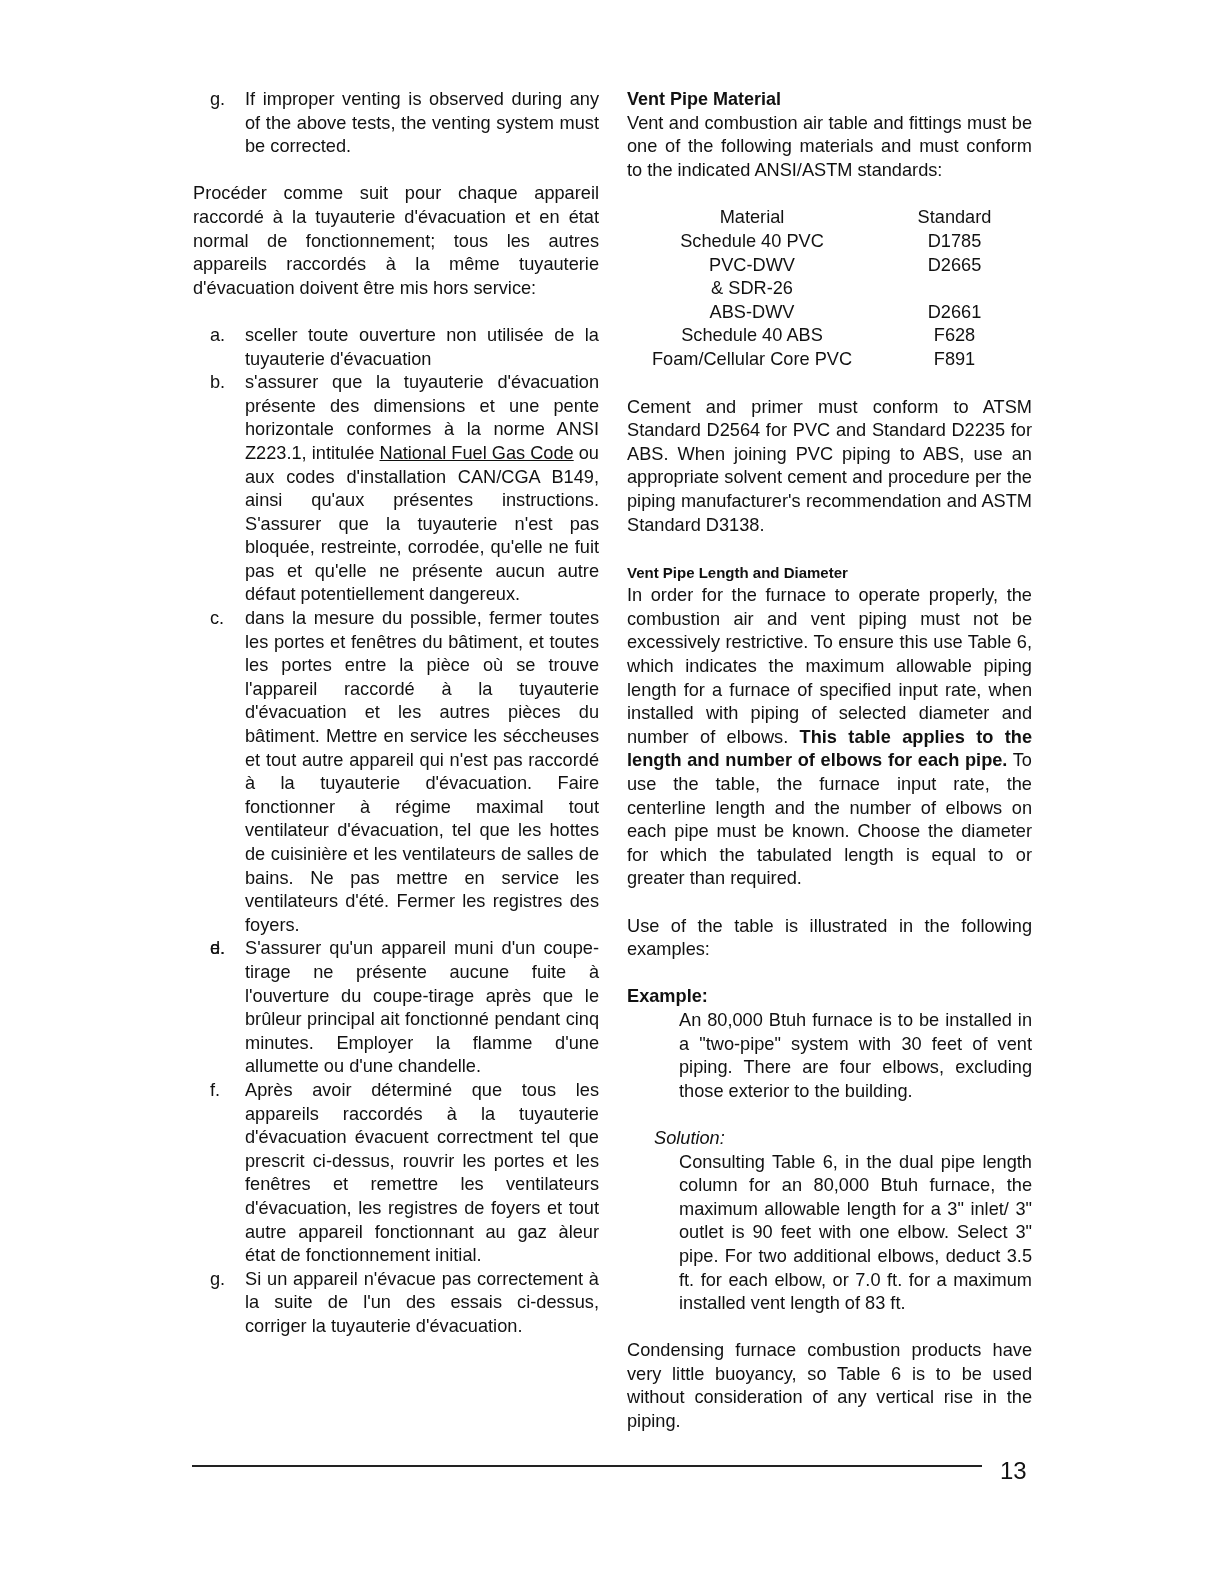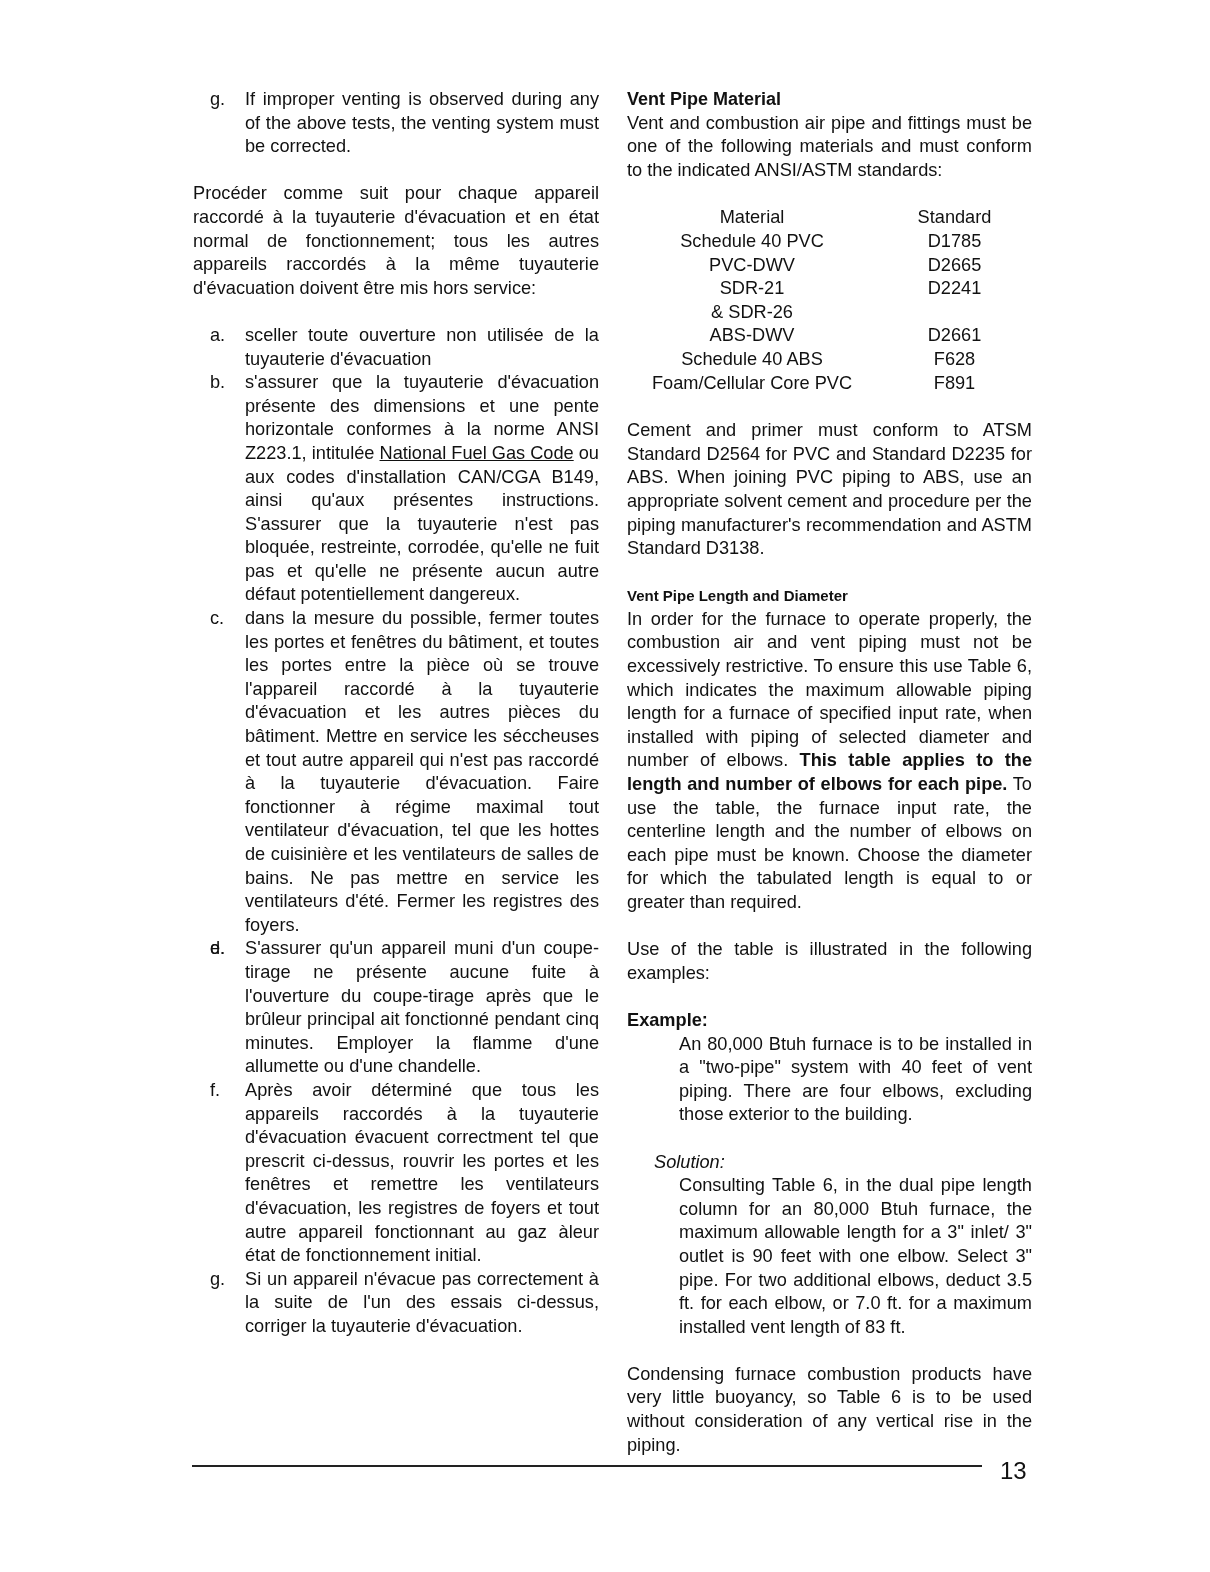--- a/index.html
+++ b/index.html
@@ -68,39 +68,35 @@
       </li>
       <li class="li">
         <span class="marker">g.</span>
         <span>Si un appareil n'évacue pas correctement à la suite de l'un des essais ci-dessus, corriger la tuyauterie d'évacuation.</span>
       </li>
     </ul>
   </div>
 
   <div class="col col-right">
     <h3 class="heading" style="font-size:18px;">Vent Pipe Material</h3>
-    <p class="para justify" style="margin:0;">Vent and combustion air pipe and fittings must be one of the following materials and must conform to the indicated ANSI/ASTM standards:</p>
+    <p class="para justify" style="margin:0;">Vent and combustion air table and fittings must be one of the following materials and must conform to the indicated ANSI/ASTM standards:</p>
 
     <table class="mat-table">
       <tbody>
           <tr>
         <td class="mcol">Material</td>
         <td class="scol">Standard</td>
       </tr>
       <tr>
         <td class="mcol">Schedule 40 PVC</td>
         <td class="scol">D1785</td>
       </tr>
       <tr>
         <td class="mcol">PVC-DWV</td>
         <td class="scol">D2665</td>
-      </tr>
-      <tr>
-        <td class="mcol">SDR-21</td>
-        <td class="scol">D2241</td>
       </tr>
       <tr>
         <td class="mcol">&amp; SDR-26</td>
         <td class="scol"></td>
       </tr>
       <tr>
         <td class="mcol">ABS-DWV</td>
         <td class="scol">D2661</td>
       </tr>
       <tr>
@@ -115,21 +111,21 @@
       </table>
 
     <p class="para justify">Cement and primer must conform to ATSM Standard D2564 for PVC and Standard D2235 for ABS. When joining PVC piping to ABS, use an appropriate solvent cement and procedure per the piping manufacturer's recommendation and ASTM Standard D3138.</p>
 
     <h3 class="heading" style="font-size:15px;">Vent Pipe Length and Diameter</h3>
     <p class="para justify"><span>In order for the furnace to operate properly, the combustion air and vent piping must not be excessively restrictive. To ensure this use Table 6, which indicates the maximum allowable piping length for a furnace of specified input rate, when installed with piping of selected diameter and number of elbows. </span><span class="b">This table applies to the length and number of elbows for each pipe.</span><span> To use the table, the furnace input rate, the centerline length and the number of elbows on each pipe must be known. Choose the diameter for which the tabulated length is equal to or greater than required.</span></p>
 
     <p class="para justify">Use of the table is illustrated in the following examples:</p>
 
     <p class="heading" style="margin:0;">Example:</p>
-    <p class="para indent">An 80,000 Btuh furnace is to be installed in a "two-pipe" system with 40 feet of vent piping. There are four elbows, excluding those exterior to the building.</p>
+    <p class="para indent">An 80,000 Btuh furnace is to be installed in a "two-pipe" system with 30 feet of vent piping. There are four elbows, excluding those exterior to the building.</p>
 
     <p class="sol-label" style="margin:0;">Solution:</p>
     <p class="para indent">Consulting Table 6, in the dual pipe length column for an 80,000 Btuh furnace, the maximum allowable length for a 3" inlet/ 3" outlet is 90 feet with one elbow. Select 3" pipe. For two additional elbows, deduct 3.5 ft. for each elbow, or 7.0 ft. for a maximum installed vent length of 83 ft.</p>
 
     <p class="para justify">Condensing furnace combustion products have very little buoyancy, so Table 6 is to be used without consideration of any vertical rise in the piping.</p>
   </div>
 
   <div class="rule"></div>
   <div class="pnum">13</div>
 </div>

